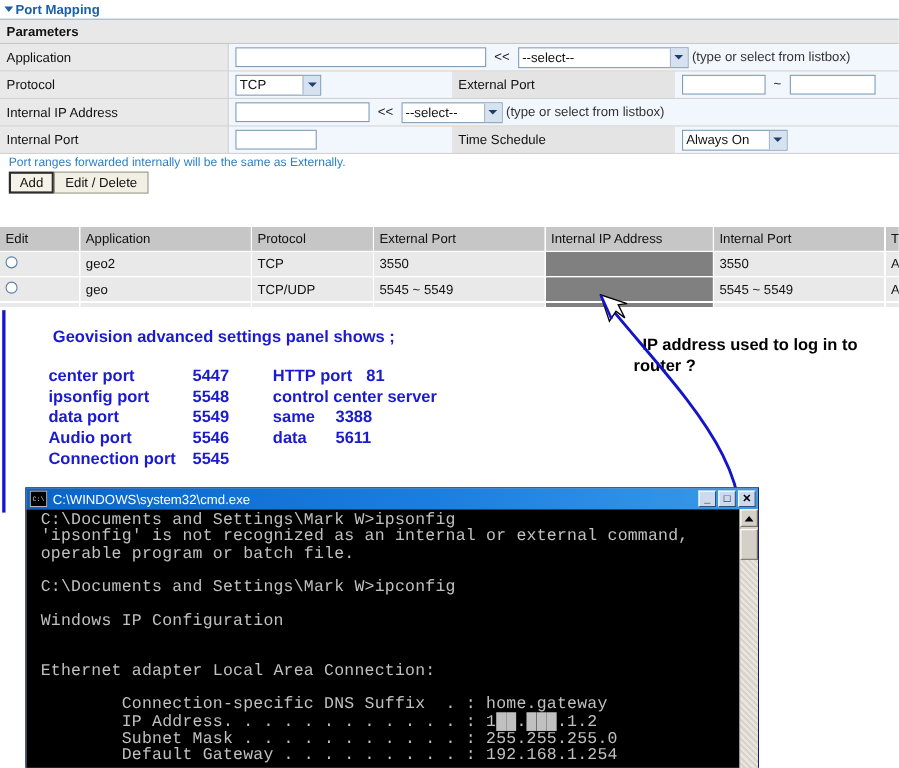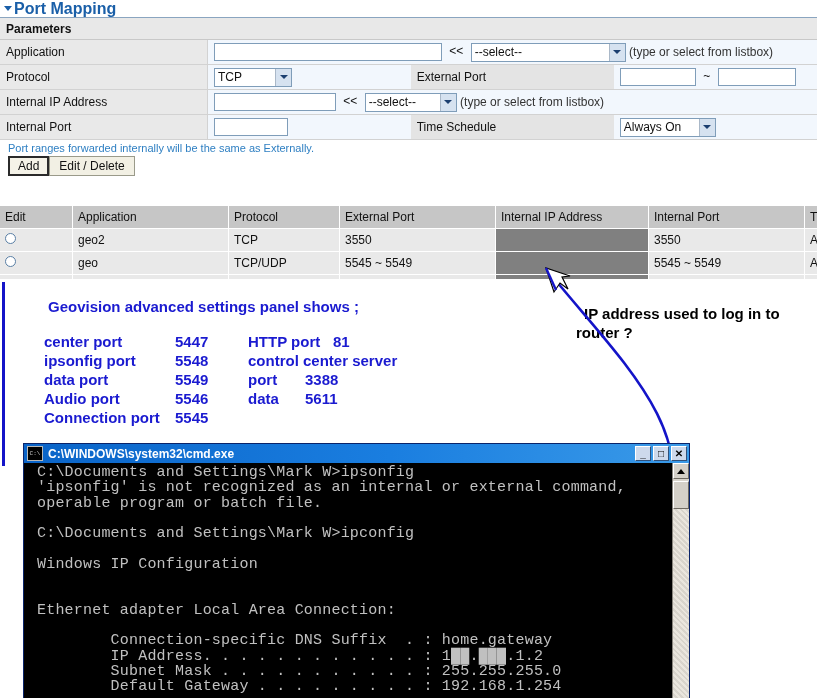--- a/index.html
+++ b/index.html
@@ -15,21 +15,21 @@
 
   .page-title-bar{
     height:18px;background:#ffffff;border-bottom:1px solid #8aa5c0;
     display:flex;align-items:center;padding-left:4px;box-sizing:border-box;
   }
   .tri{
     width:0;height:0;border-left:4px solid transparent;border-right:4px solid transparent;
     border-top:5px solid #1a5fa8;margin-right:2px;position:relative;top:0px;
   }
   .page-title{
-    color:#1a5fa8;font-size:16px;font-weight:bold;letter-spacing:0px;
+    color:#1a5fa8;font-size:12px;font-weight:bold;letter-spacing:0px;
   }
 
   .params-hdr{
     height:22px;background:#e8e8e8;border-bottom:1px solid #c8c8c8;
     display:flex;align-items:center;padding-left:6px;box-sizing:border-box;
     font-size:12px;font-weight:bold;color:#111;
   }
 
   table.form{border-collapse:collapse;width:817px;table-layout:fixed;}
   table.form td{
@@ -105,21 +105,21 @@
        background:#d4d0c8;border:1px solid #0a246a;box-sizing:border-box;}
   .cmd-title{
     height:19px;background:linear-gradient(to right,#0a64c8 0%,#1a7ee0 55%,#3a9ae8 100%);
     display:flex;align-items:center;padding:0 2px 0 3px;box-sizing:border-box;
   }
   .cmd-ico{
     width:14px;height:13px;background:#000;border:1px solid #b8b8b8;margin-right:5px;
     display:flex;align-items:center;justify-content:center;
     font-size:6px;color:#cfcfcf;font-family:"Liberation Mono", monospace;line-height:1;
   }
-  .cmd-title-txt{color:#fff;font-size:12px;font-weight:bold;flex:1;white-space:nowrap;}
+  .cmd-title-txt{color:#fff;font-size:12px;font-weight:normal;flex:1;white-space:nowrap;}
   .winbtns{display:flex;gap:2px;}
   .wbtn{
     width:16px;height:15px;background:#cdd9ec;border:1px solid #fff;border-right-color:#30507a;
     border-bottom-color:#30507a;display:flex;align-items:center;justify-content:center;
     font-size:10px;color:#000;font-family:"Liberation Sans", sans-serif;line-height:1;
     box-sizing:border-box;font-weight:bold;
   }
   .cmd-body{position:relative;height:235px;background:#c8c4bc;display:flex;}
   .cmd-console{
     flex:1;background:#000;color:#c0c0c0;
@@ -285,21 +285,21 @@
   <div class="pl" style="left:44px;top:371px;">data port</div>
   <div class="pl" style="left:175px;top:371px;">5549</div>
   <div class="pl" style="left:44px;top:390px;">Audio port</div>
   <div class="pl" style="left:175px;top:390px;">5546</div>
   <div class="pl" style="left:44px;top:409px;">Connection port</div>
   <div class="pl" style="left:175px;top:409px;">5545</div>
 
   <div class="pl" style="left:248px;top:333px;">HTTP port</div>
   <div class="pl" style="left:333px;top:333px;">81</div>
   <div class="pl" style="left:248px;top:352px;">control center server</div>
-  <div class="pl" style="left:248px;top:371px;">port</div>
+  <div class="pl" style="left:248px;top:371px;">same</div>
   <div class="pl" style="left:305px;top:371px;">3388</div>
   <div class="pl" style="left:248px;top:390px;">data</div>
   <div class="pl" style="left:305px;top:390px;">5611</div>
 
   <div class="blk" style="left:584px;top:305px;">IP address used to log in to</div>
   <div class="blk" style="left:576px;top:324px;">router ?</div>
 
   <svg class="overlay">
     <path d="M548,271 C620,360 700,430 665,520 C640,580 520,605 480,615" stroke="#1414c8" stroke-width="2.6" fill="none"></path>
     <path d="M546,268 L554,292 L560,283 L568,289 L562,277 L570,276 Z" fill="#ffffff" stroke="#000000" stroke-width="1.2"></path>

